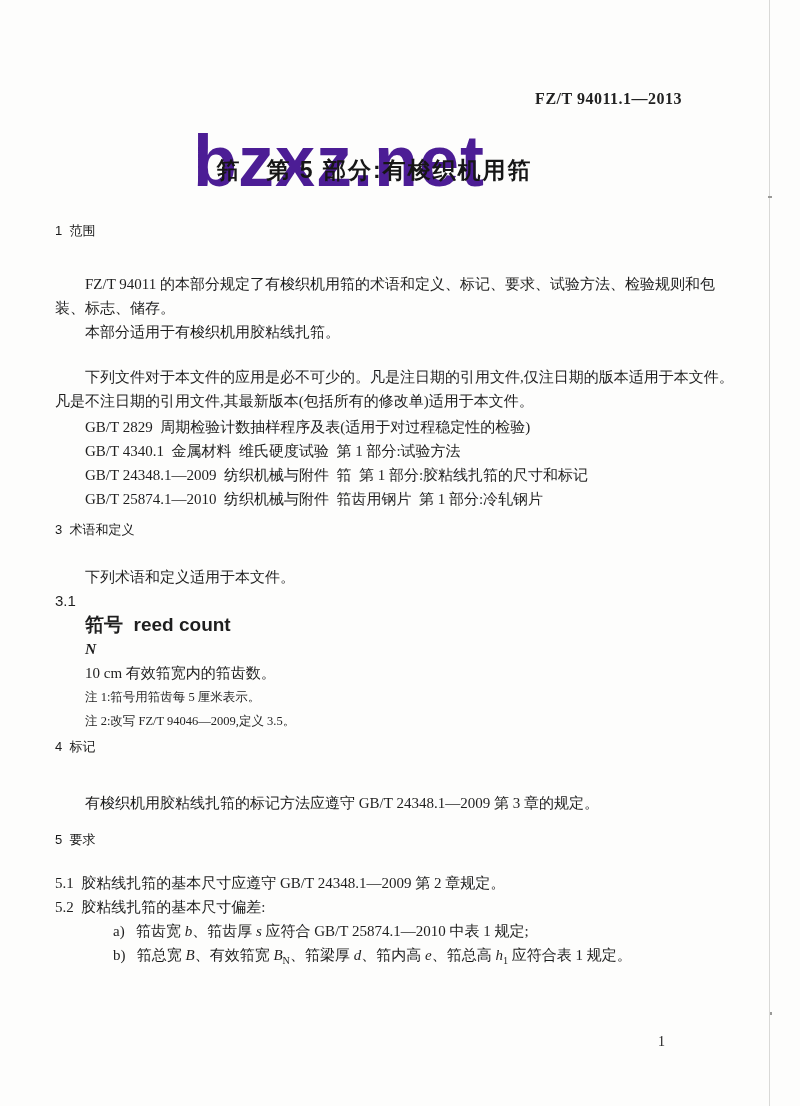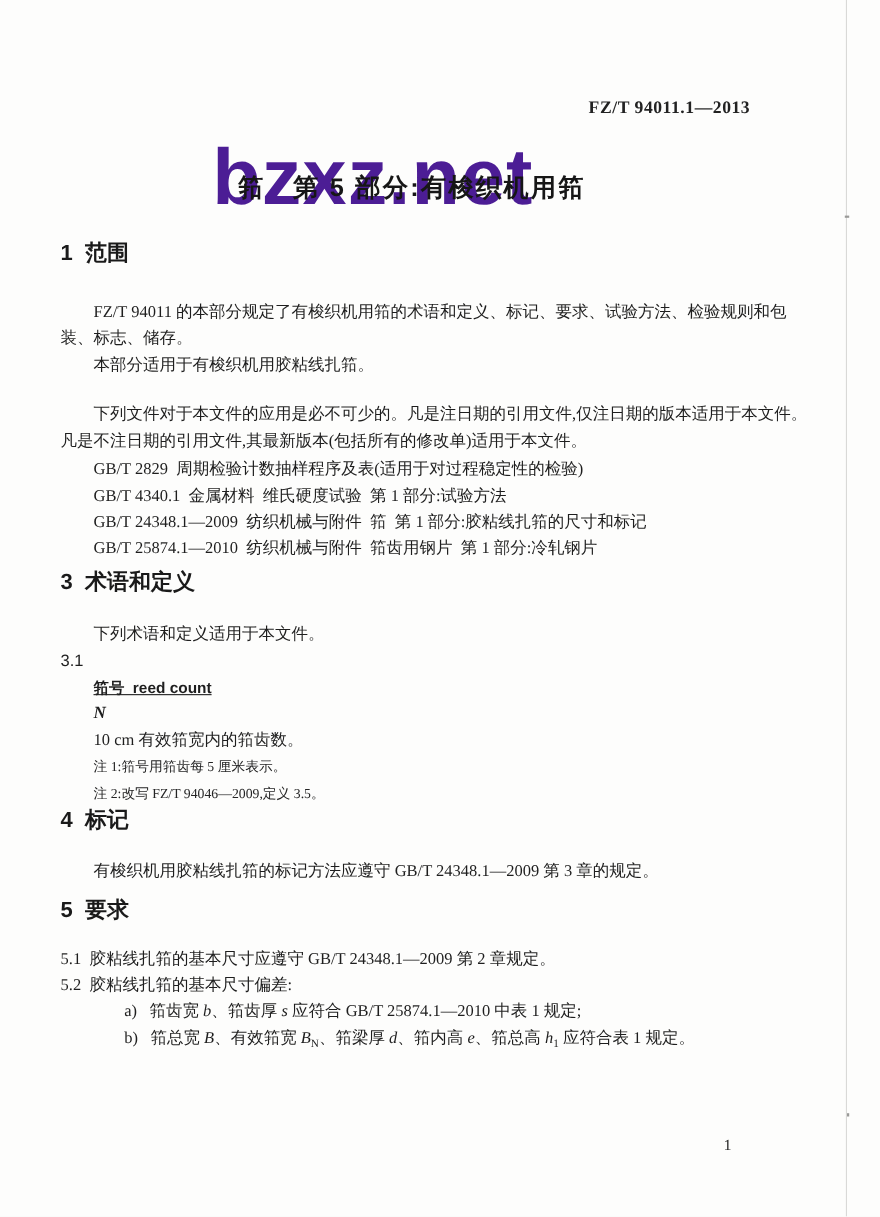--- a/index.html
+++ b/index.html
@@ -67,56 +67,56 @@
     font-weight: bold;
     font-size: 23px;
     line-height: 30px;
     letter-spacing: 2px;
     color: #161616;
   }
 
   .h {
     position: relative; z-index: 1;
     font-family: "Liberation Sans", sans-serif;
-    font-weight: bold;
-    font-size: 20px;
+    font-weight: normal;
+    font-size: 13px;
     line-height: 17px;
     color: #1a1a1a;
   }
   .h1a { margin-top: 37px; }
   .h2a { margin-top: 16px; }
   .h3a { margin-top: 10px; }
   .h4a { margin-top: 5px; }
   .h5a { margin-top: 16px; }
 
   .para {
     position: relative; z-index: 1;
     font-size: 15px;
     line-height: 24px;
     text-indent: 2em;
     color: #1e1e1e;
   }
   .mt-s1p { margin-top: 33px; }
   .mt-s2p { margin-top: 21px; }
-  .mt-s4p { margin-top: 25px; }
+  .mt-s4p { margin-top: 36px; }
 
   .ref-list { margin: 2px 0 0 30px; position: relative; z-index: 1; }
   .ref-line { font-size: 15px; line-height: 24px; }
 
   .s3-intro { margin-top: 27px; }
   .clause-num {
     font-family: "Liberation Sans", sans-serif;
     font-size: 15px; line-height: 24px; font-weight: normal;
     position: relative; z-index: 1;
   }
   .term-block { margin-left: 30px; position: relative; z-index: 1; }
   .term {
     font-family: "Liberation Sans", sans-serif;
     font-weight: bold;
-    font-size: 14px; line-height: 24px; text-decoration: underline;
+    font-size: 19px; line-height: 24px;
   }
   .symbol {
     font-family: "Liberation Serif", serif;
     font-style: italic; font-weight: bold;
     font-size: 15.5px; line-height: 24px;
   }
   .def { font-size: 15px; line-height: 24px; }
   .note { font-size: 12.5px; line-height: 24px; color: #242424; }
 
   .req-line { font-size: 15px; line-height: 24px; position: relative; z-index: 1; }

